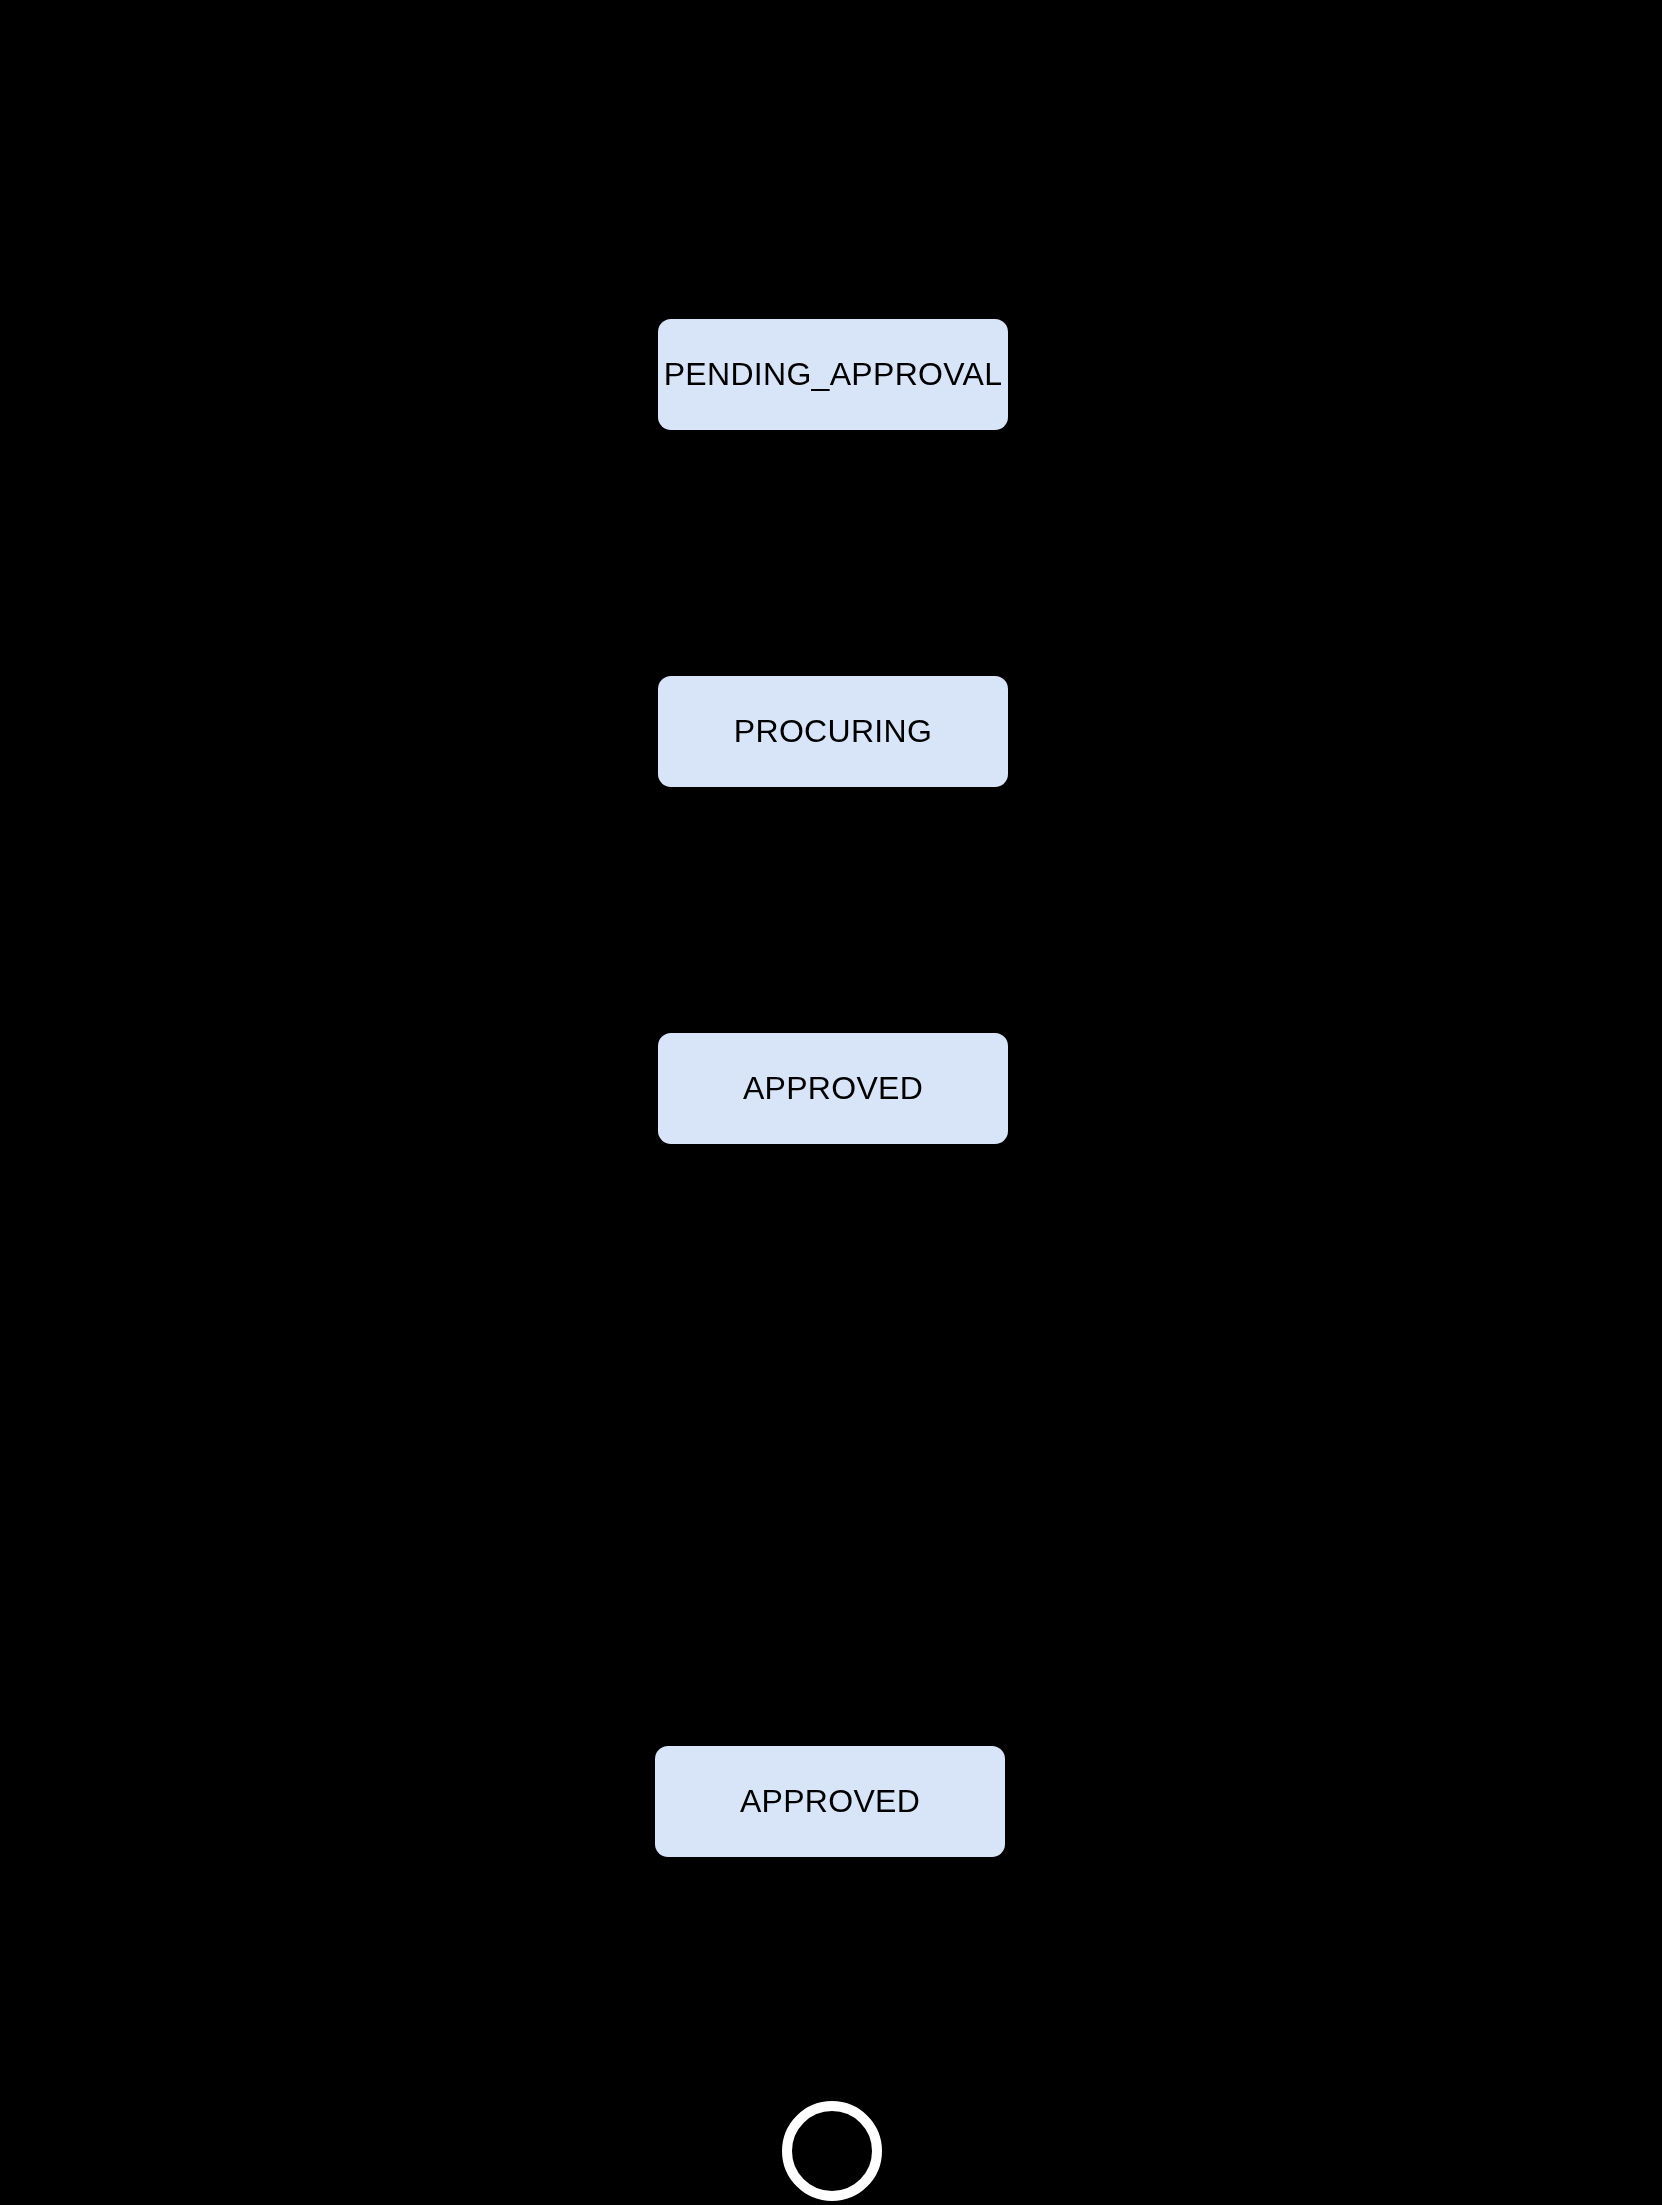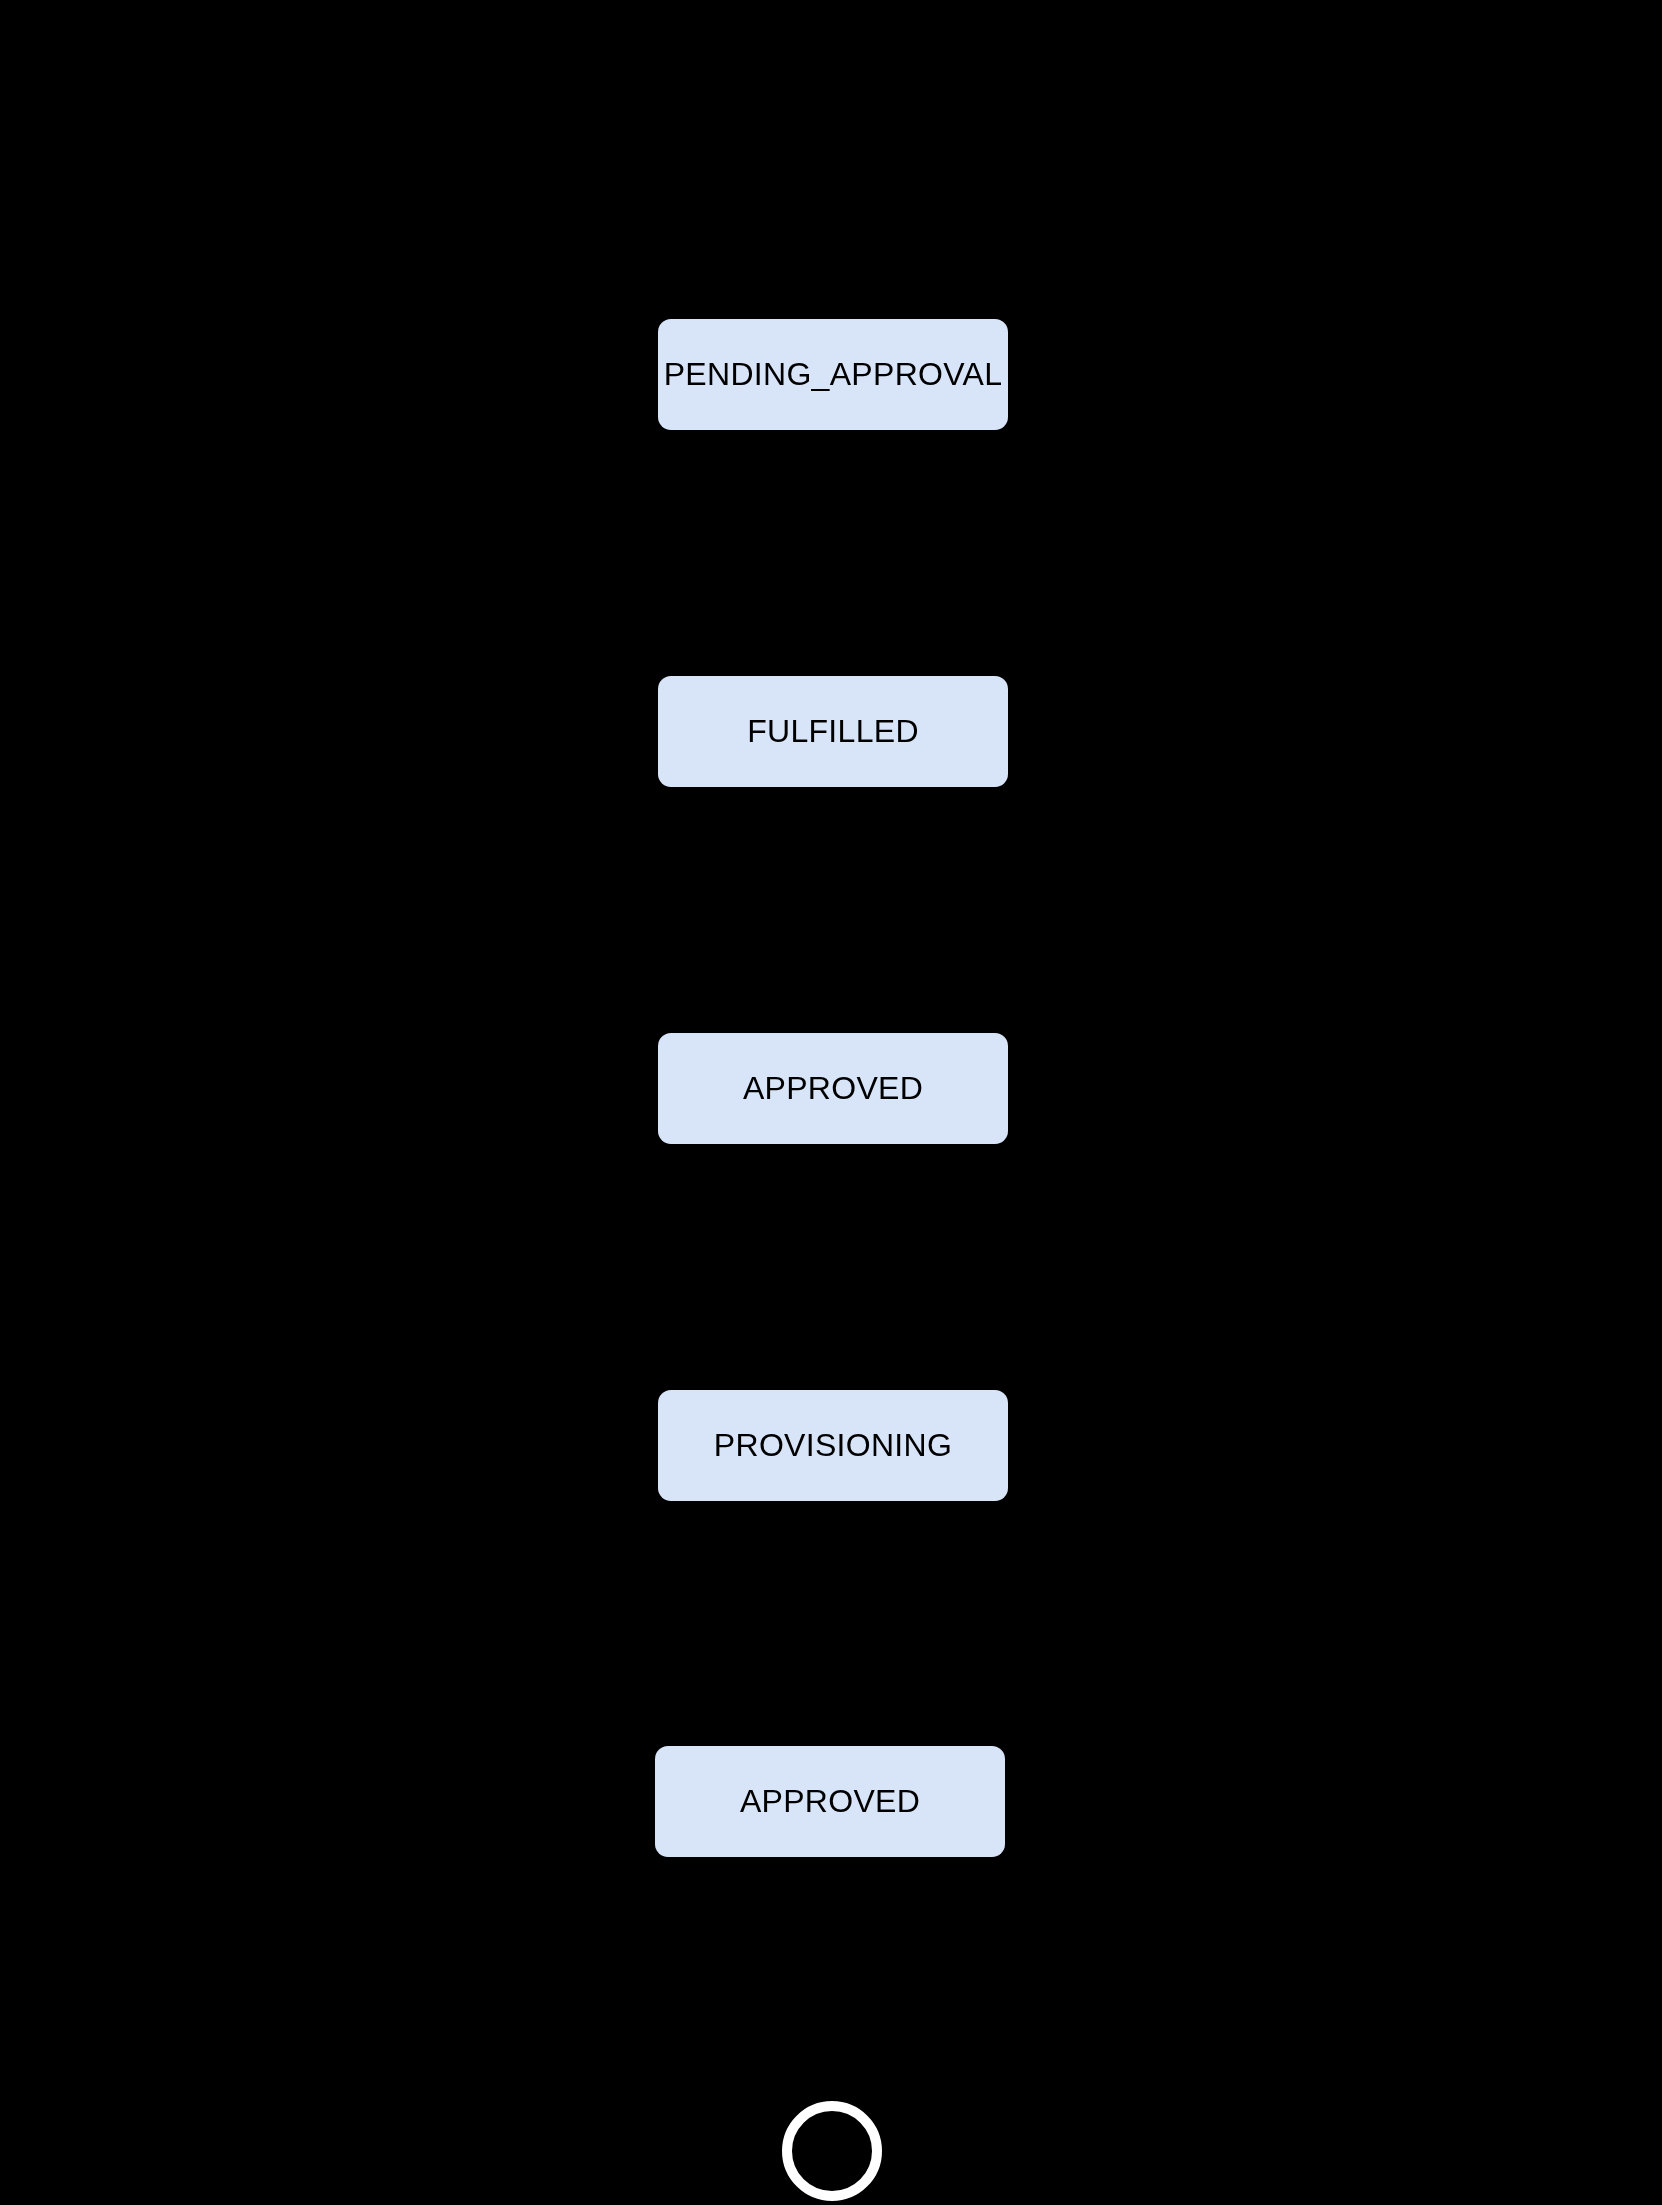--- a/index.html
+++ b/index.html
@@ -55,30 +55,27 @@
 </head>
 <body>
 
 <div class="canvas">
 
   <div class="state-node node-pos-0">
     <span class="state-label">PENDING_APPROVAL</span>
   </div>
 
   <div class="state-node node-pos-1">
-    <span class="state-label">FULFILLED</span>
+    <span class="state-label">PROCURING</span>
   </div>
 
   <div class="state-node node-pos-2">
     <span class="state-label">APPROVED</span>
   </div>
 
-  <div class="state-node node-pos-3">
-    <span class="state-label">PROVISIONING</span>
-  </div>
 
   <div class="state-node node-pos-4">
     <span class="state-label">APPROVED</span>
   </div>
 
   <div class="final-state"></div>
 
 </div>
 
 

